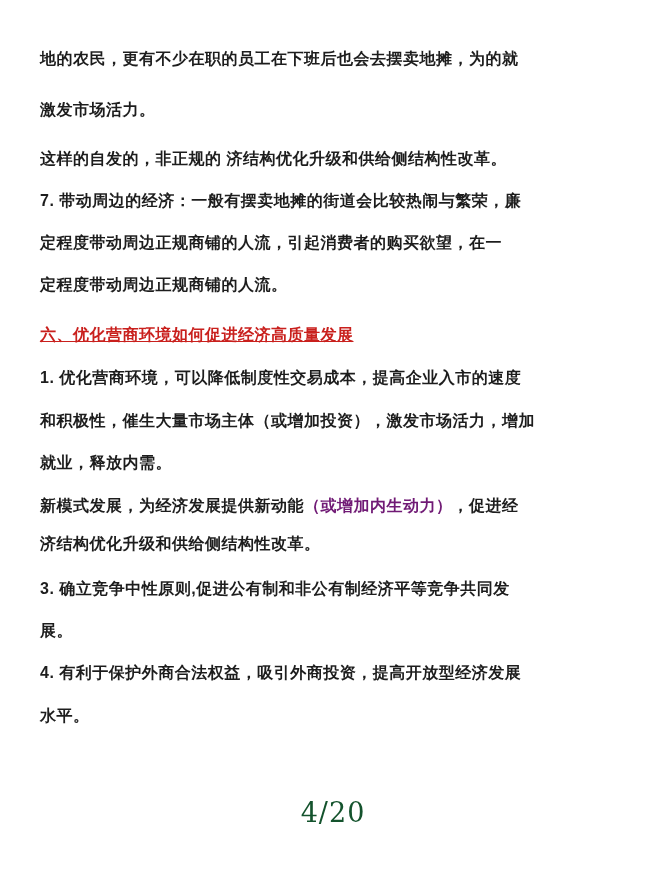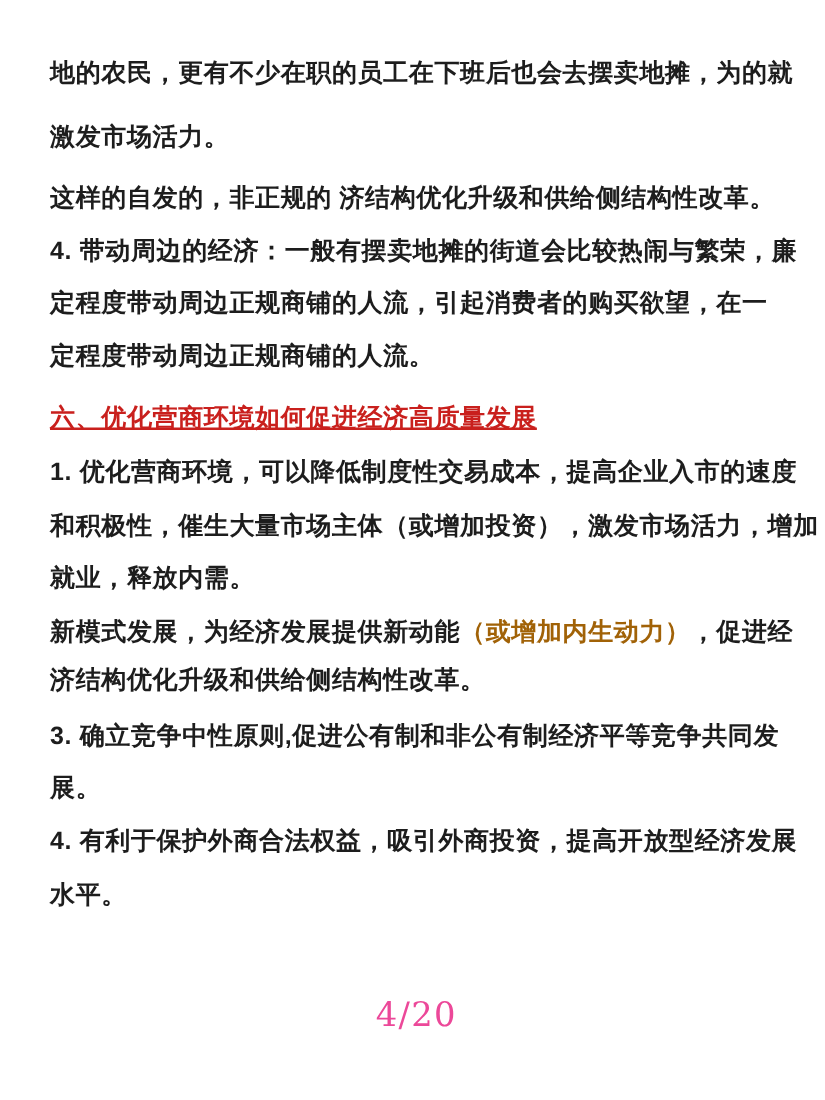--- a/index.html
+++ b/index.html
@@ -9,57 +9,57 @@
     font-family: "Liberation Sans", sans-serif;
     overflow: hidden;
   }
   .page {
     box-sizing: border-box;
     width: 660px; height: 880px;
     background: #ffffff;
     padding: 44px 34px 0 40px;
   }
   .ln {
-    font-size: 20px;
+    font-size: 16px;
     line-height: 30px;
     font-weight: bold;
     color: #1d1d1d;
     letter-spacing: 0.5px;
     white-space: nowrap;
   }
   .heading {
     color: #c9201d;
     text-decoration: underline;
   }
   .hl {
-    color: #a16207;
+    color: #701a75;
   }
   .footer {
     margin-top: 66px;
     text-align: center;
   }
   .pageno {
     font-family: "DejaVu Serif", "Liberation Serif", serif;
     font-weight: normal;
     font-size: 27px;
-    color: #ec4899;
+    color: #14532d;
     letter-spacing: 1px;
   }
 </style>
 </head>
 <body>
 
 <div class="page">
 
   <div class="ln" style="height:51px">地的农民，更有不少在职的员工在下班后也会去摆卖地摊，为的就</div>
   <div class="ln" style="height:49px">激发市场活力。</div>
 
   <div class="ln" style="height:42px">这样的自发的，非正规的 济结构优化升级和供给侧结构性改革。</div>
 
-  <div class="ln" style="height:42px">4. 带动周边的经济：一般有摆卖地摊的街道会比较热闹与繁荣，廉</div>
+  <div class="ln" style="height:42px">7. 带动周边的经济：一般有摆卖地摊的街道会比较热闹与繁荣，廉</div>
   <div class="ln" style="height:42px">定程度带动周边正规商铺的人流，引起消费者的购买欲望，在一</div>
   <div class="ln" style="height:50px">定程度带动周边正规商铺的人流。</div>
 
   <div class="ln heading" style="height:43px">六、优化营商环境如何促进经济高质量发展</div>
 
   <div class="ln" style="height:43px">1. 优化营商环境，可以降低制度性交易成本，提高企业入市的速度</div>
   <div class="ln" style="height:42px">和积极性，催生大量市场主体（或增加投资），激发市场活力，增加</div>
   <div class="ln" style="height:43px">就业，释放内需。</div>
 
   <div class="ln" style="height:38px"><span>新模式发展，为经济发展提供新动能</span><span class="hl">（或增加内生动力）</span><span>，促进经</span></div>

